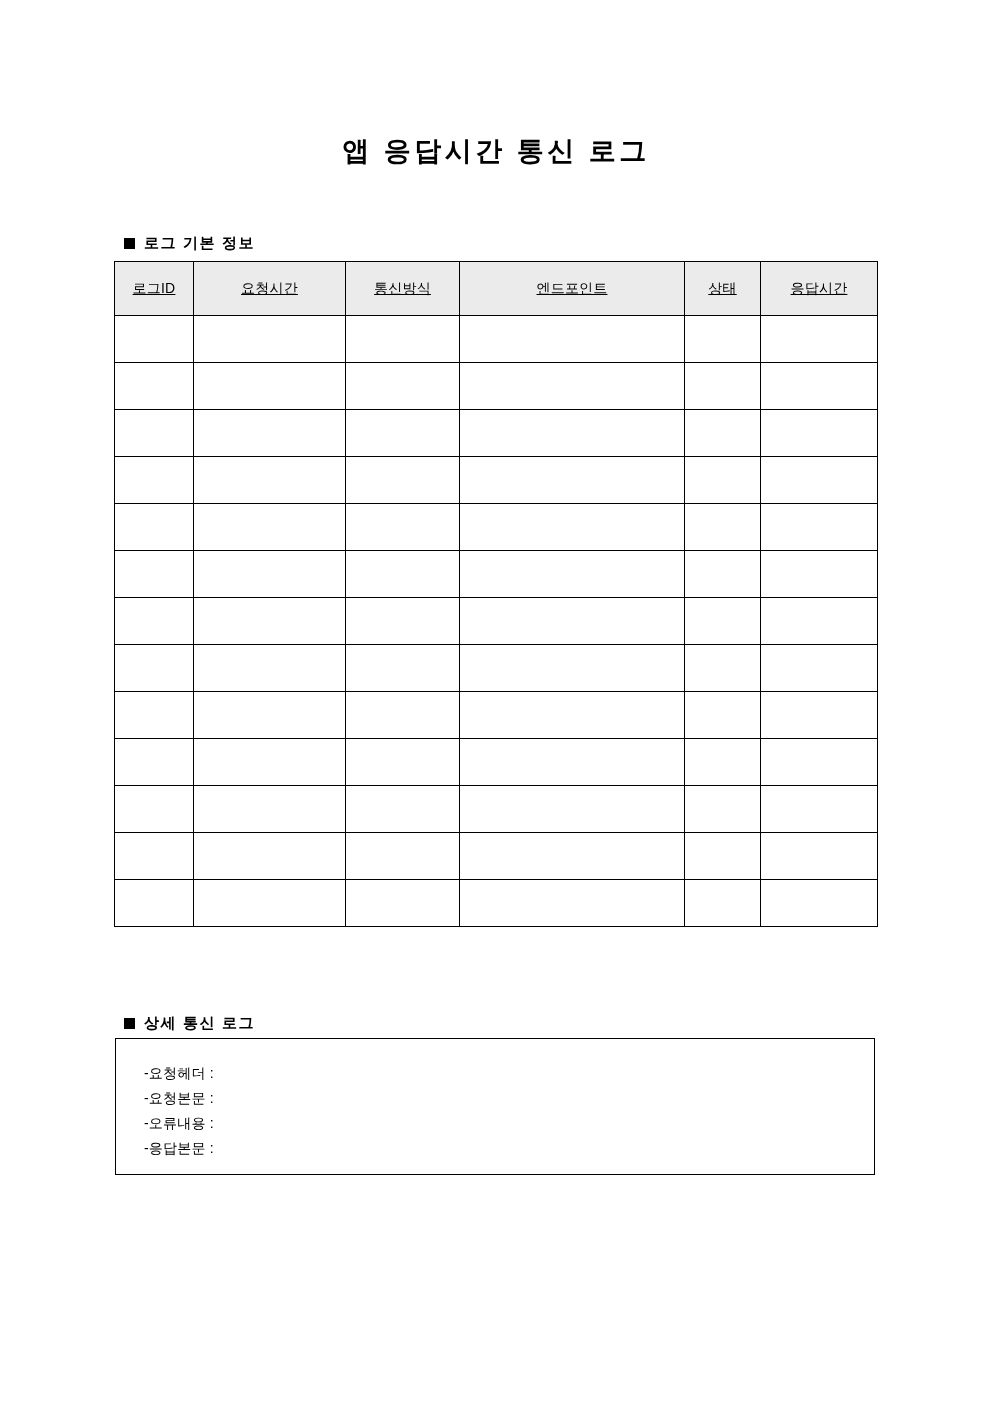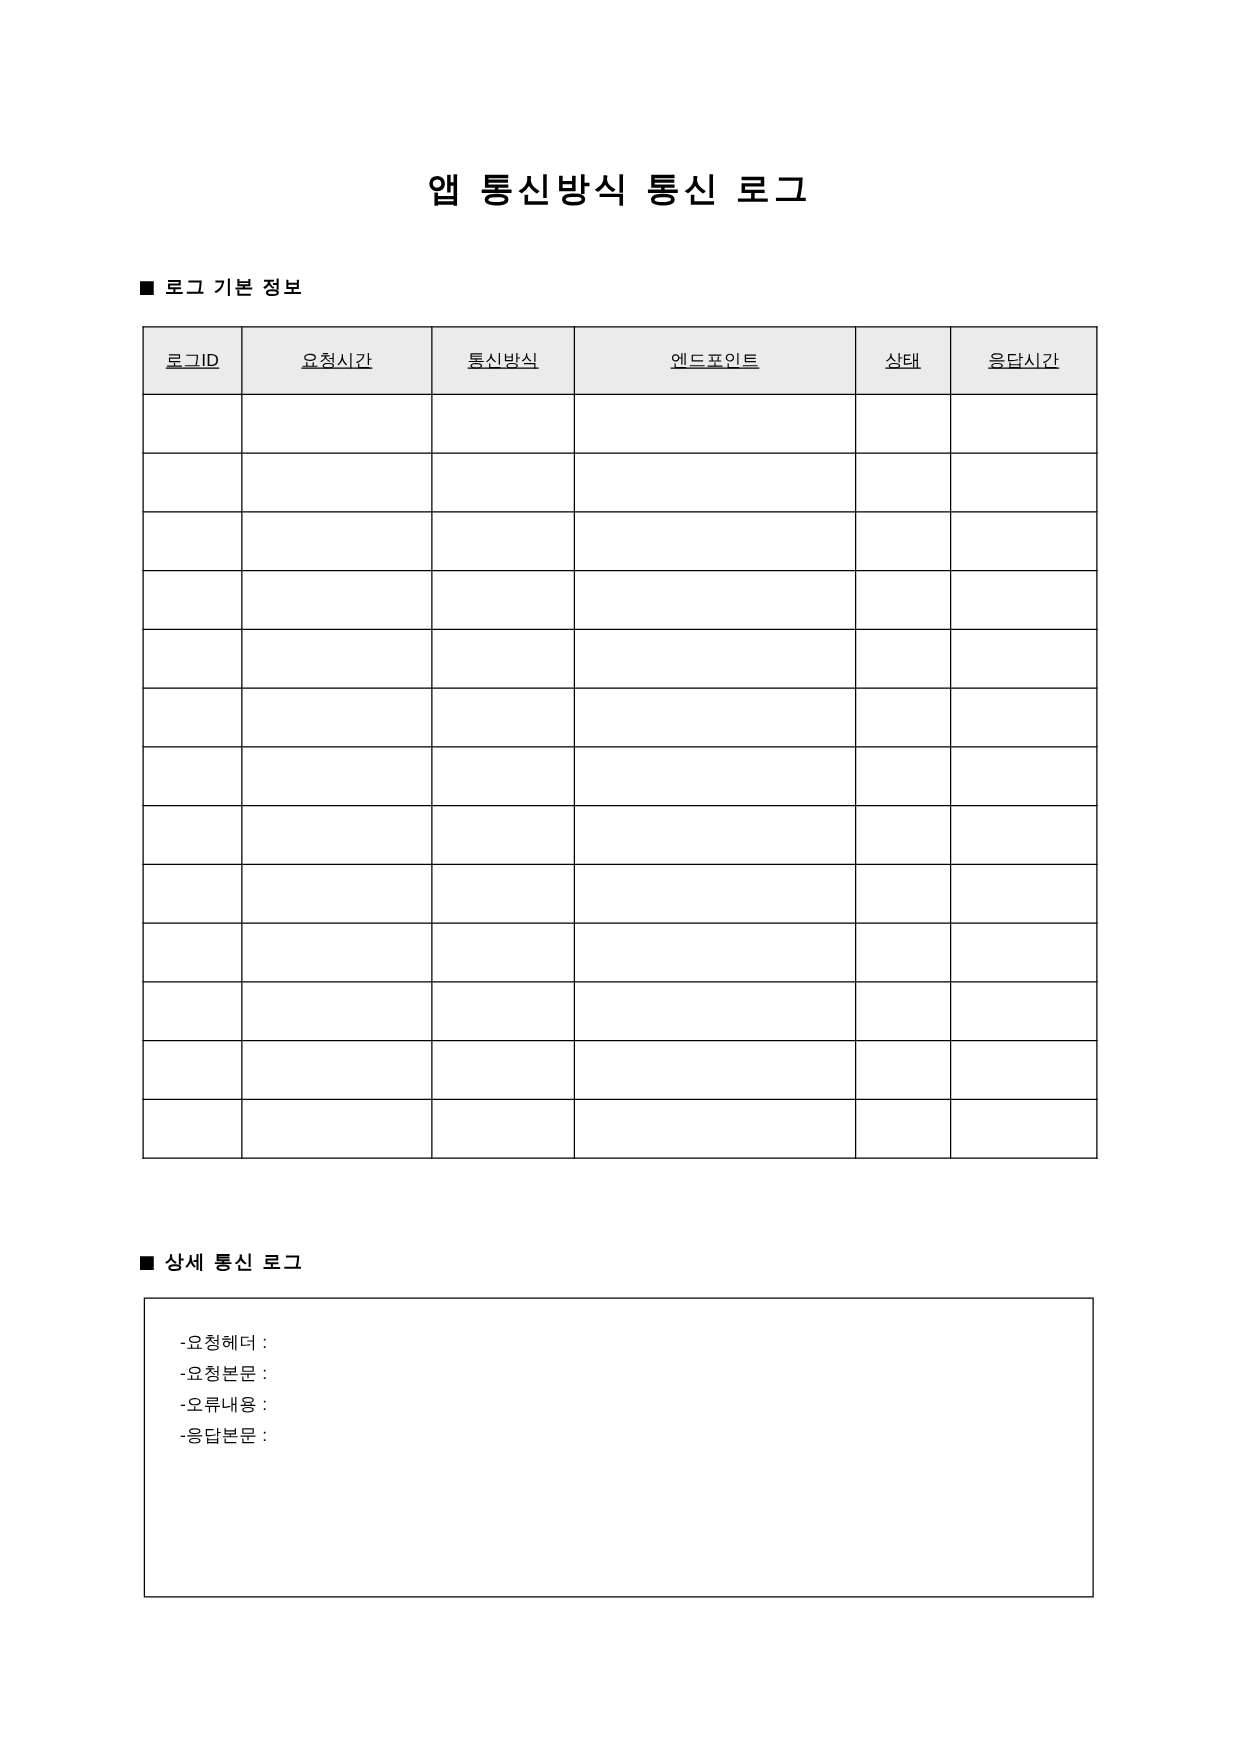--- a/index.html
+++ b/index.html
@@ -26,28 +26,29 @@
     font-size: 27px;
     font-weight: bold;
     letter-spacing: 3.5px;
     line-height: 34px;
     white-space: nowrap;
   }
 
   
   .section-heading {
     position: absolute;
-    left: 112px;
+    left: 124px;
     font-size: 15px;
     font-weight: bold;
     letter-spacing: 1.6px;
     line-height: 20px;
     white-space: nowrap;
     display: flex;
     align-items: center;
+    margin-top: 13px;
   }
   .section-heading .bullet {
     display: inline-block;
     width: 11px;
     height: 11px;
     background: #000000;
     margin-right: 9px;
     flex: 0 0 auto;
   }
   #section-basic { top: 220px; }
@@ -86,40 +87,40 @@
   .col-endpoint { width: 225px; }
   .col-status   { width: 76px; }
   .col-resp     { width: 117px; }
 
   
   .detail-box {
     position: absolute;
     left: 115px;
     top: 1038px;
     width: 760px;
-    height: 240px;
+    height: 137px;
     border: 1px solid #000000;
     box-sizing: border-box;
   }
   .detail-list {
     margin: 0;
     padding: 22px 0 0 28px;
     list-style: none;
   }
   .detail-list li {
     font-size: 14px;
     line-height: 25px;
     letter-spacing: 0.2px;
     white-space: nowrap;
   }
 </style>
 </head>
 <body>
 
-<div class="doc-title">앱 통신방식 통신 로그</div>
+<div class="doc-title">앱 응답시간 통신 로그</div>
 
 <div class="section-heading" id="section-basic">
   <span class="bullet"></span>
   <span>로그 기본 정보</span>
 </div>
 
 <table class="log-table">
   <colgroup>
     <col class="col-id">
     <col class="col-time">

